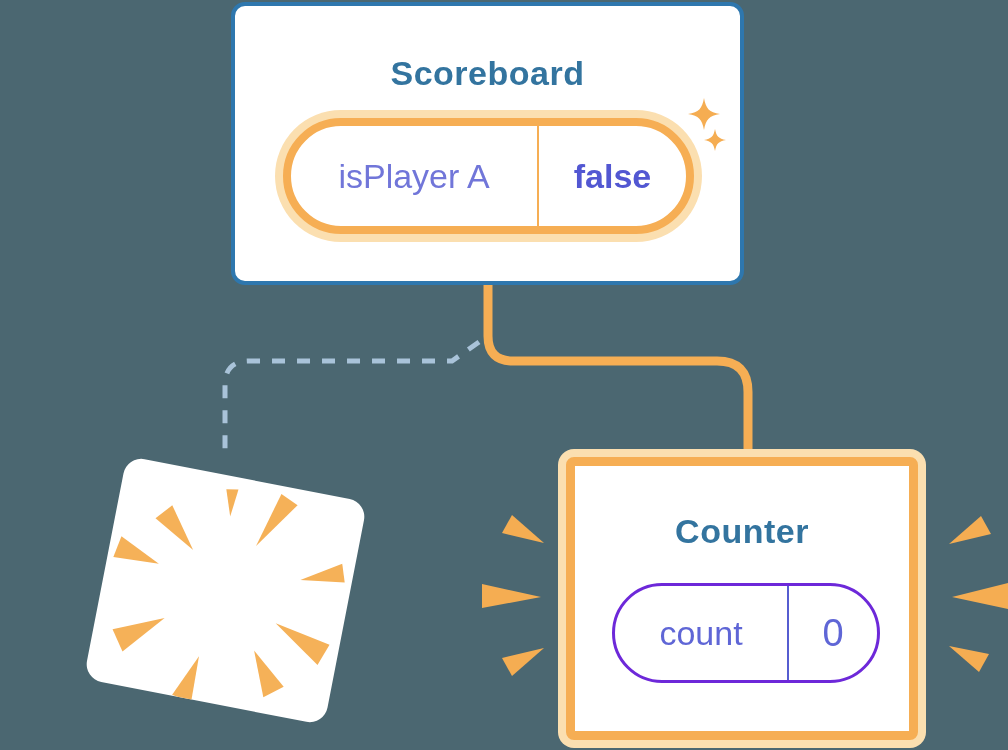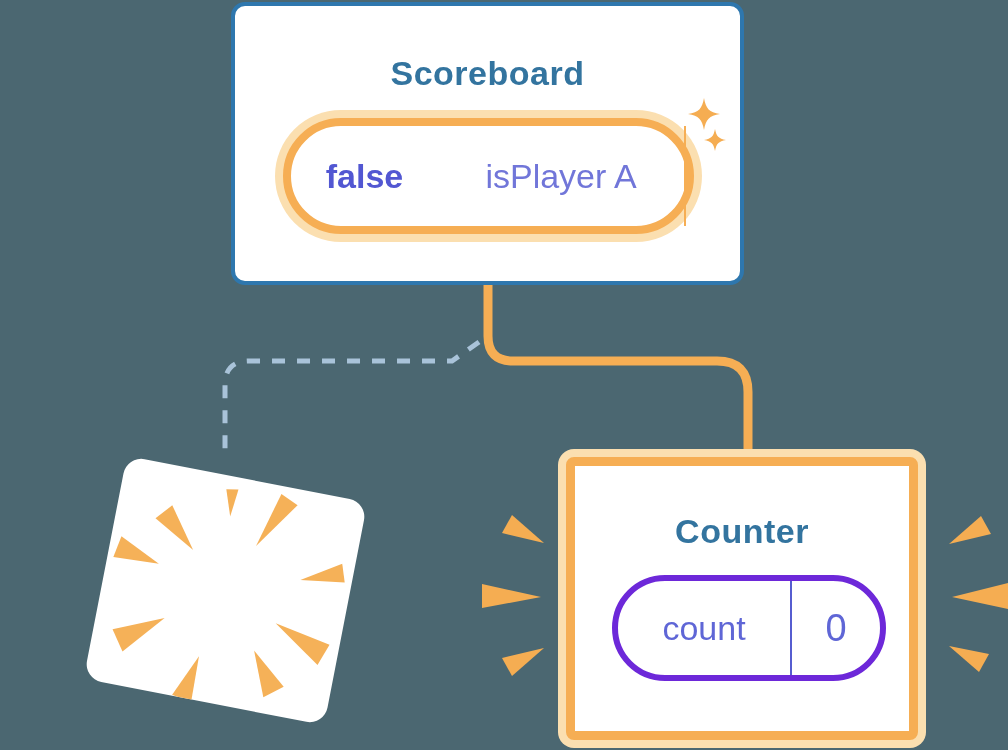--- a/index.html
+++ b/index.html
@@ -85,23 +85,23 @@
     width: 334px; height: 265px;
     background: #ffffff;
     border: 9px solid #f6ae54;
     border-radius: 8px;
     box-shadow: 0 0 0 8px #fbdfb0;
     z-index: 2;
   }
   .counter-card .card-title { top: 46px; }
 
   .pill-purple {
-    left: 37px; top: 109px;
+    left: 37px; top: 117px;
     width: 262px; height: 94px;
-    border: 6px solid #6d28d9;
+    border: 3px solid #6d28d9;
   }
   .pill-purple .pill-cell-label {
     width: 172px;
     border-right: 2px solid #565dd0;
     color: #5f66d6;
   }
   .pill-purple .pill-cell-value {
     flex: 1;
     color: #5f66d6;
     font-size: 38px;
@@ -140,22 +140,22 @@
     <g fill="#f5ad52">
       <polygon points="949,544 981,516 991,534"></polygon>
       <polygon points="952,597 1008,583 1008,609"></polygon>
       <polygon points="949,646 979,672 989,654"></polygon>
     </g>
   </svg>
 
   <div class="scoreboard-card">
     <div class="card-title">Scoreboard</div>
     <div class="state-pill pill-orange">
+      <div class="pill-cell pill-cell-label">isPlayer A</div>
       <div class="pill-cell pill-cell-value">false</div>
-      <div class="pill-cell pill-cell-label">isPlayer A</div>
     </div>
   </div>
 
   <svg class="sparkles" viewBox="680 92 56 62" xmlns="http://www.w3.org/2000/svg">
     <g fill="#f5ad52">
       <path d="M 704 98 C 706 109, 709 112, 720 114 C 709 116, 706 119, 704 130 C 702 119, 699 116, 688 114 C 699 112, 702 109, 704 98 Z"></path>
       <path d="M 715 129 C 716.5 136.5, 718.5 138.5, 726 140 C 718.5 141.5, 716.5 143.5, 715 151 C 713.5 143.5, 711.5 141.5, 704 140 C 711.5 138.5, 713.5 136.5, 715 129 Z"></path>
     </g>
   </svg>
 

